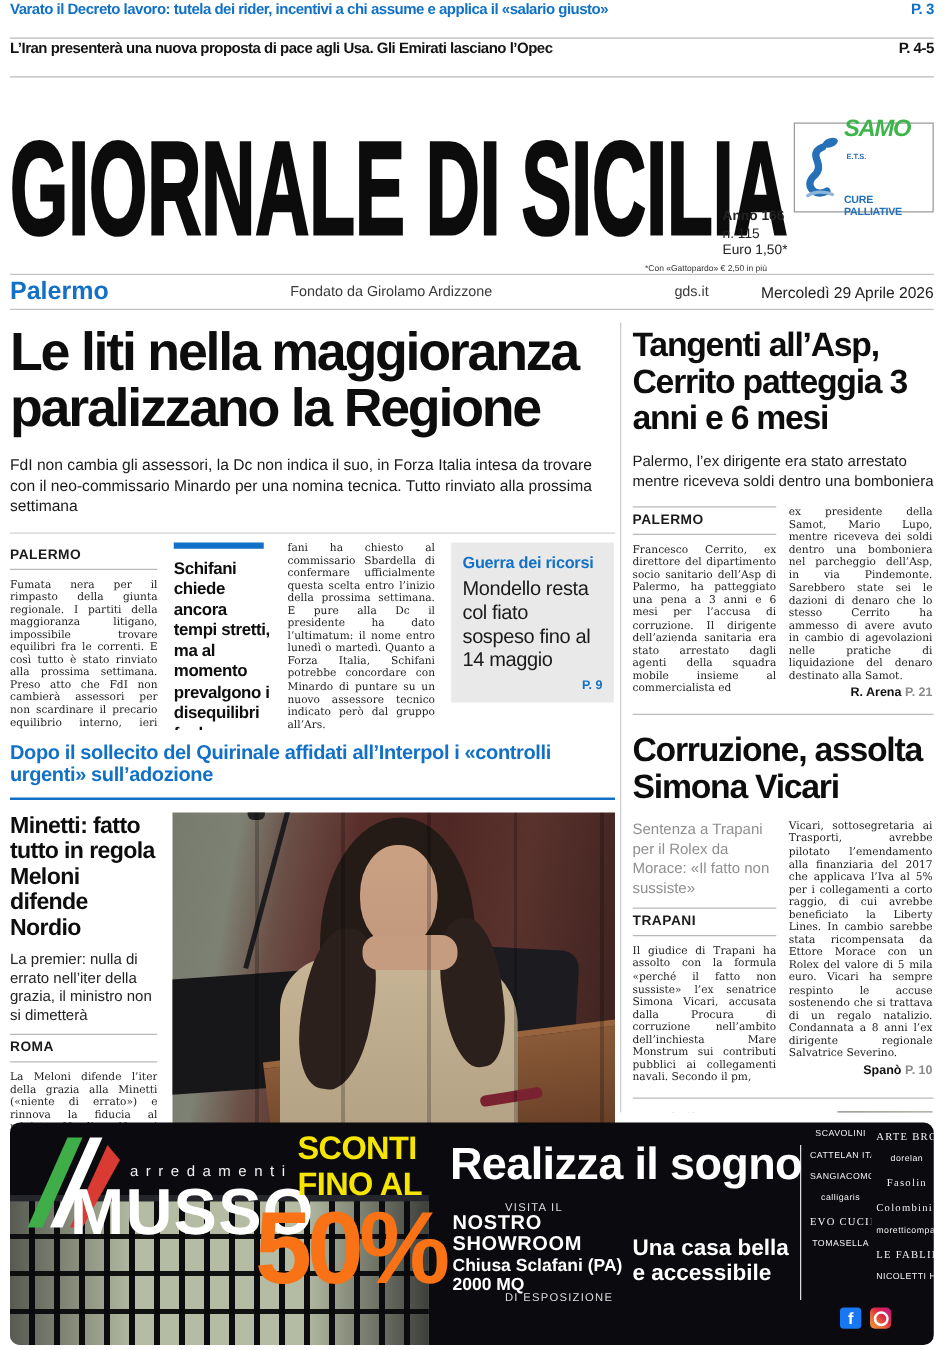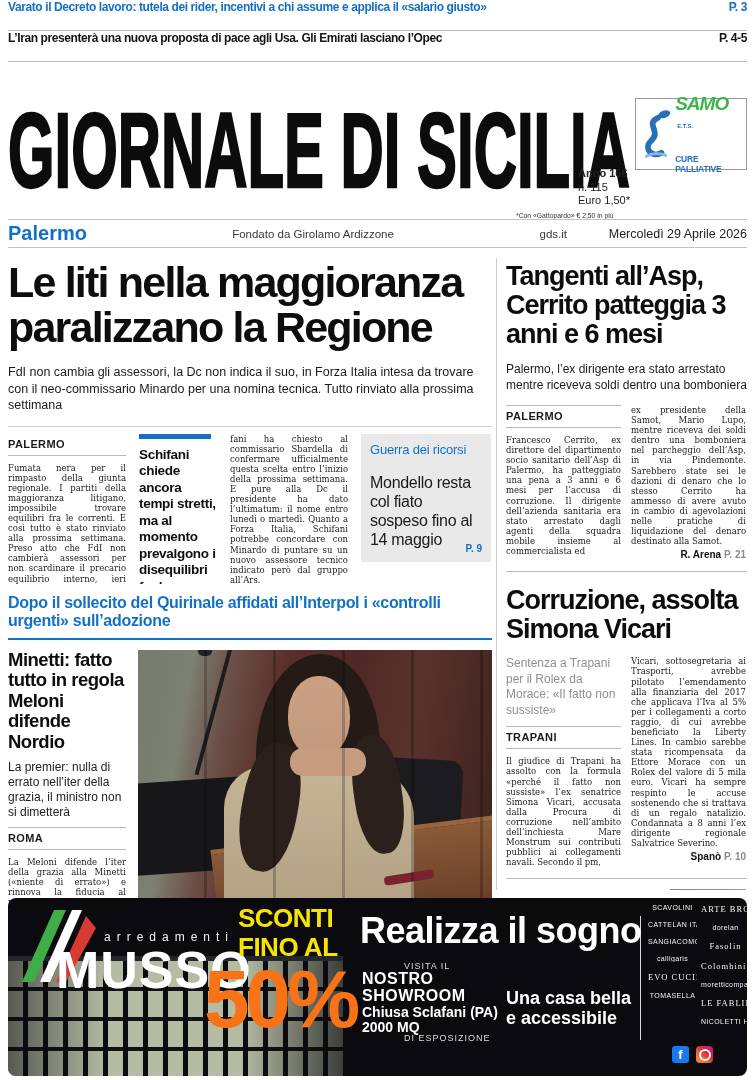--- a/index.html
+++ b/index.html
@@ -41,22 +41,22 @@
   .main{position:absolute;top:248px;left:8px;width:484px;}
   .vdiv{position:absolute;left:496px;top:258px;height:632px;width:1px;background:#ccc;}
   .lead-h1{font-size:43px;line-height:45px;font-weight:bold;letter-spacing:-1.8px;color:#0d0d0d;margin-top:12px;}
   .lead-stand{margin-top:14px;font-size:12.5px;line-height:16.5px;color:#1a1a1a;}
   .lead-row{margin-top:12px;border-top:1px solid #d2d2d2;padding-top:7px;display:flex;gap:13px;
             height:150px;overflow:hidden;position:relative;}
   .lc1{width:118px;}.lc2{width:78px;}.lc3{width:118px;position:relative;}.lc4{width:130px;}
   .pq-bar{width:72px;height:5px;background:#1271c6;margin-bottom:8px;}
   .pq{font-weight:bold;font-size:13.5px;line-height:16.5px;letter-spacing:-0.3px;color:#0e0e0e;}
   .graybox{background:#e9e9e9;padding:8px 9px;height:112px;position:relative;box-sizing:content-box;}
-  .gb-kicker{color:#1271c6;font-weight:normal;font-size:13px;letter-spacing:-0.2px;}
-  .gb-title{font-size:16px;line-height:19px;color:#1a1a1a;margin-top:16px;letter-spacing:-0.3px;}
+  .gb-kicker{color:#1271c6;font-weight:bold;font-size:13px;letter-spacing:-0.2px;}
+  .gb-title{font-size:16px;line-height:19px;color:#1a1a1a;margin-top:5px;letter-spacing:-0.3px;}
   .gb-page{position:absolute;right:9px;bottom:8px;color:#1271c6;font-weight:bold;font-size:10px;margin-left:44px;}
   .blue-kicker{margin-top:10px;color:#1271c6;font-weight:bold;font-size:16px;letter-spacing:-0.3px;
                padding-bottom:8px;border-bottom:2px solid #1271c6;}
   
   .m-row{display:flex;gap:12px;margin-top:10px;}
   .mcol{width:118px;position:relative;height:282px;overflow:hidden;}
   .mhead{font-size:18.5px;line-height:20.5px;font-weight:bold;letter-spacing:-0.5px;color:#0d0d0d;}
   .mstand{margin-top:8px;font-size:12px;line-height:15px;color:#222;padding-bottom:7px;border-bottom:1px solid #b9b9b9;}
   .mbody{margin-top:6px;height:158px;overflow:hidden;}
   .mpage{position:absolute;right:0;bottom:2px;font-weight:bold;font-size:10px;color:#8a8a8a;}

